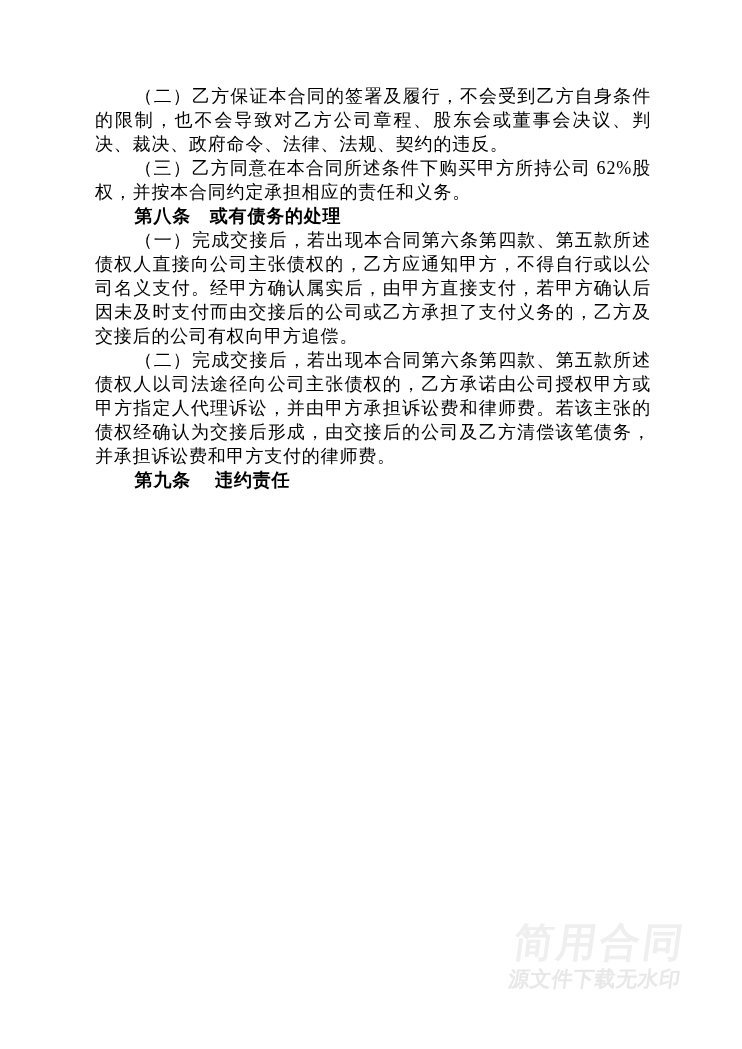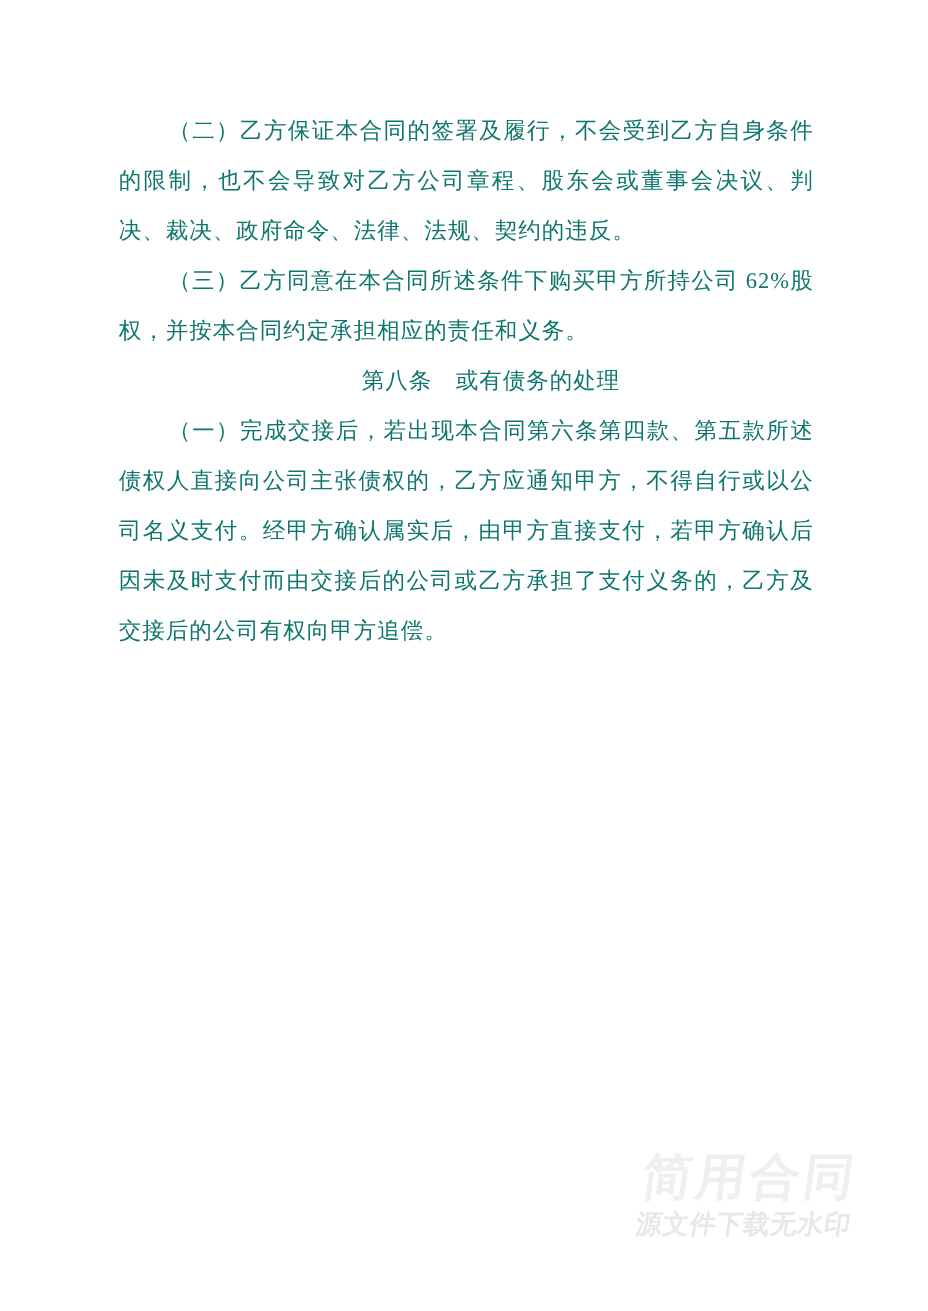--- a/index.html
+++ b/index.html
@@ -13,35 +13,35 @@
     height: 1049px;
     background: #ffffff;
     overflow: hidden;
     font-family: "Liberation Serif", "DejaVu Serif", serif;
   }
   .content {
     position: absolute;
     left: 95px;
     top: 84px;
     width: 556px;
-    color: #0f766e;
+    color: #000000;
     font-size: 18px;
     letter-spacing: 0.8px;
-    line-height: 40px;
+    line-height: 24px;
     text-align: justify;
     text-justify: inter-ideograph;
   }
   .content p {
     margin: 0;
     padding: 0;
     text-indent: 2.2em;
   }
   .content p.heading {
-    font-weight: normal;
-    text-align: center;
+    font-weight: bold;
+    text-align: left;
   }
   .watermark {
     position: absolute;
     top: 921px;
     right: 58px;
     text-align: right;
     font-family: "DejaVu Sans", "Liberation Sans", sans-serif;
     font-weight: bold;
     transform: skewX(-8deg);
     pointer-events: none;
@@ -69,15 +69,17 @@
   <div class="watermark">
     <div class="wm-title">简用合同</div>
     <div class="wm-sub">源文件下载无水印</div>
   </div>
 
   <div class="content">
     <p class="para">（二）乙方保证本合同的签署及履行，不会受到乙方自身条件的限制，也不会导致对乙方公司章程、股东会或董事会决议、判决、裁决、政府命令、法律、法规、契约的违反。</p>
     <p class="para">（三）乙方同意在本合同所述条件下购买甲方所持公司 62%股权，并按本合同约定承担相应的责任和义务。</p>
     <p class="heading">第八条　或有债务的处理</p>
     <p class="para">（一）完成交接后，若出现本合同第六条第四款、第五款所述债权人直接向公司主张债权的，乙方应通知甲方，不得自行或以公司名义支付。经甲方确认属实后，由甲方直接支付，若甲方确认后因未及时支付而由交接后的公司或乙方承担了支付义务的，乙方及交接后的公司有权向甲方追偿。</p>
+    <p class="para">（二）完成交接后，若出现本合同第六条第四款、第五款所述债权人以司法途径向公司主张债权的，乙方承诺由公司授权甲方或甲方指定人代理诉讼，并由甲方承担诉讼费和律师费。若该主张的债权经确认为交接后形成，由交接后的公司及乙方清偿该笔债务，并承担诉讼费和甲方支付的律师费。</p>
+    <p class="heading">第九条　 违约责任</p>
   </div>
 
 </div>
 
 </body></html>

